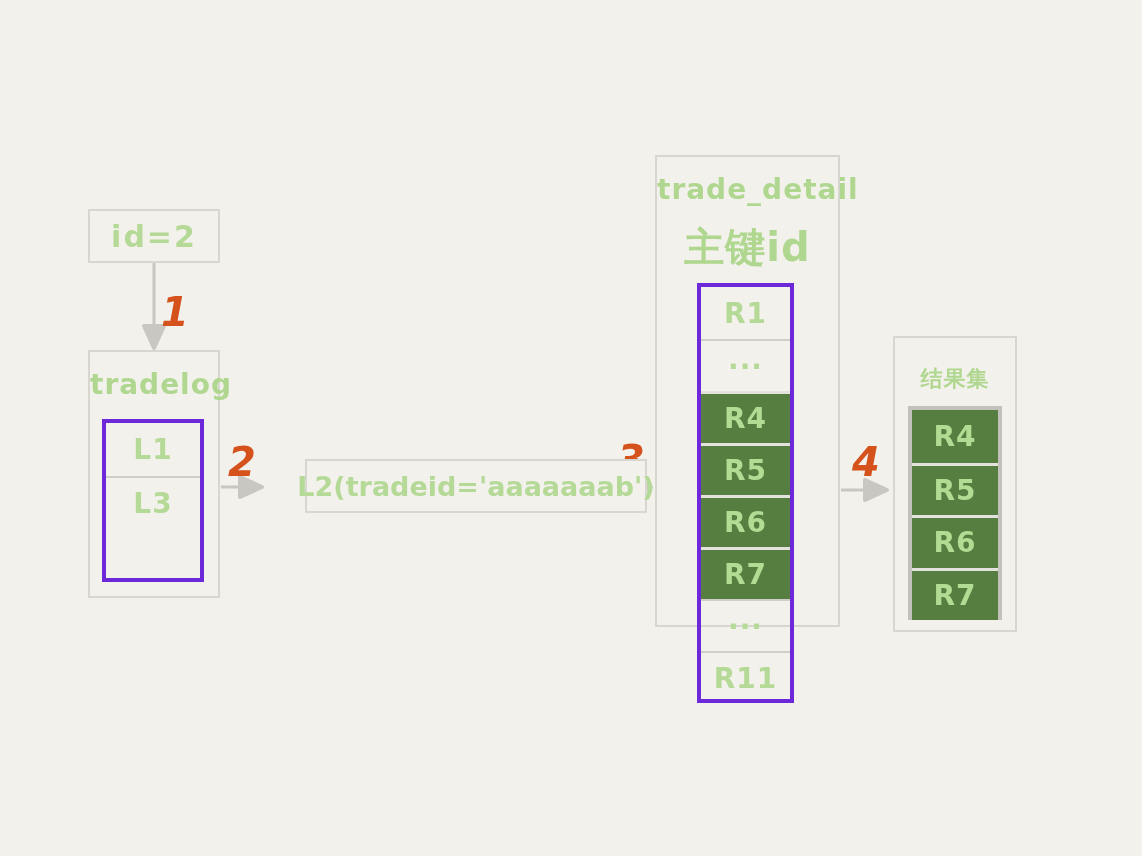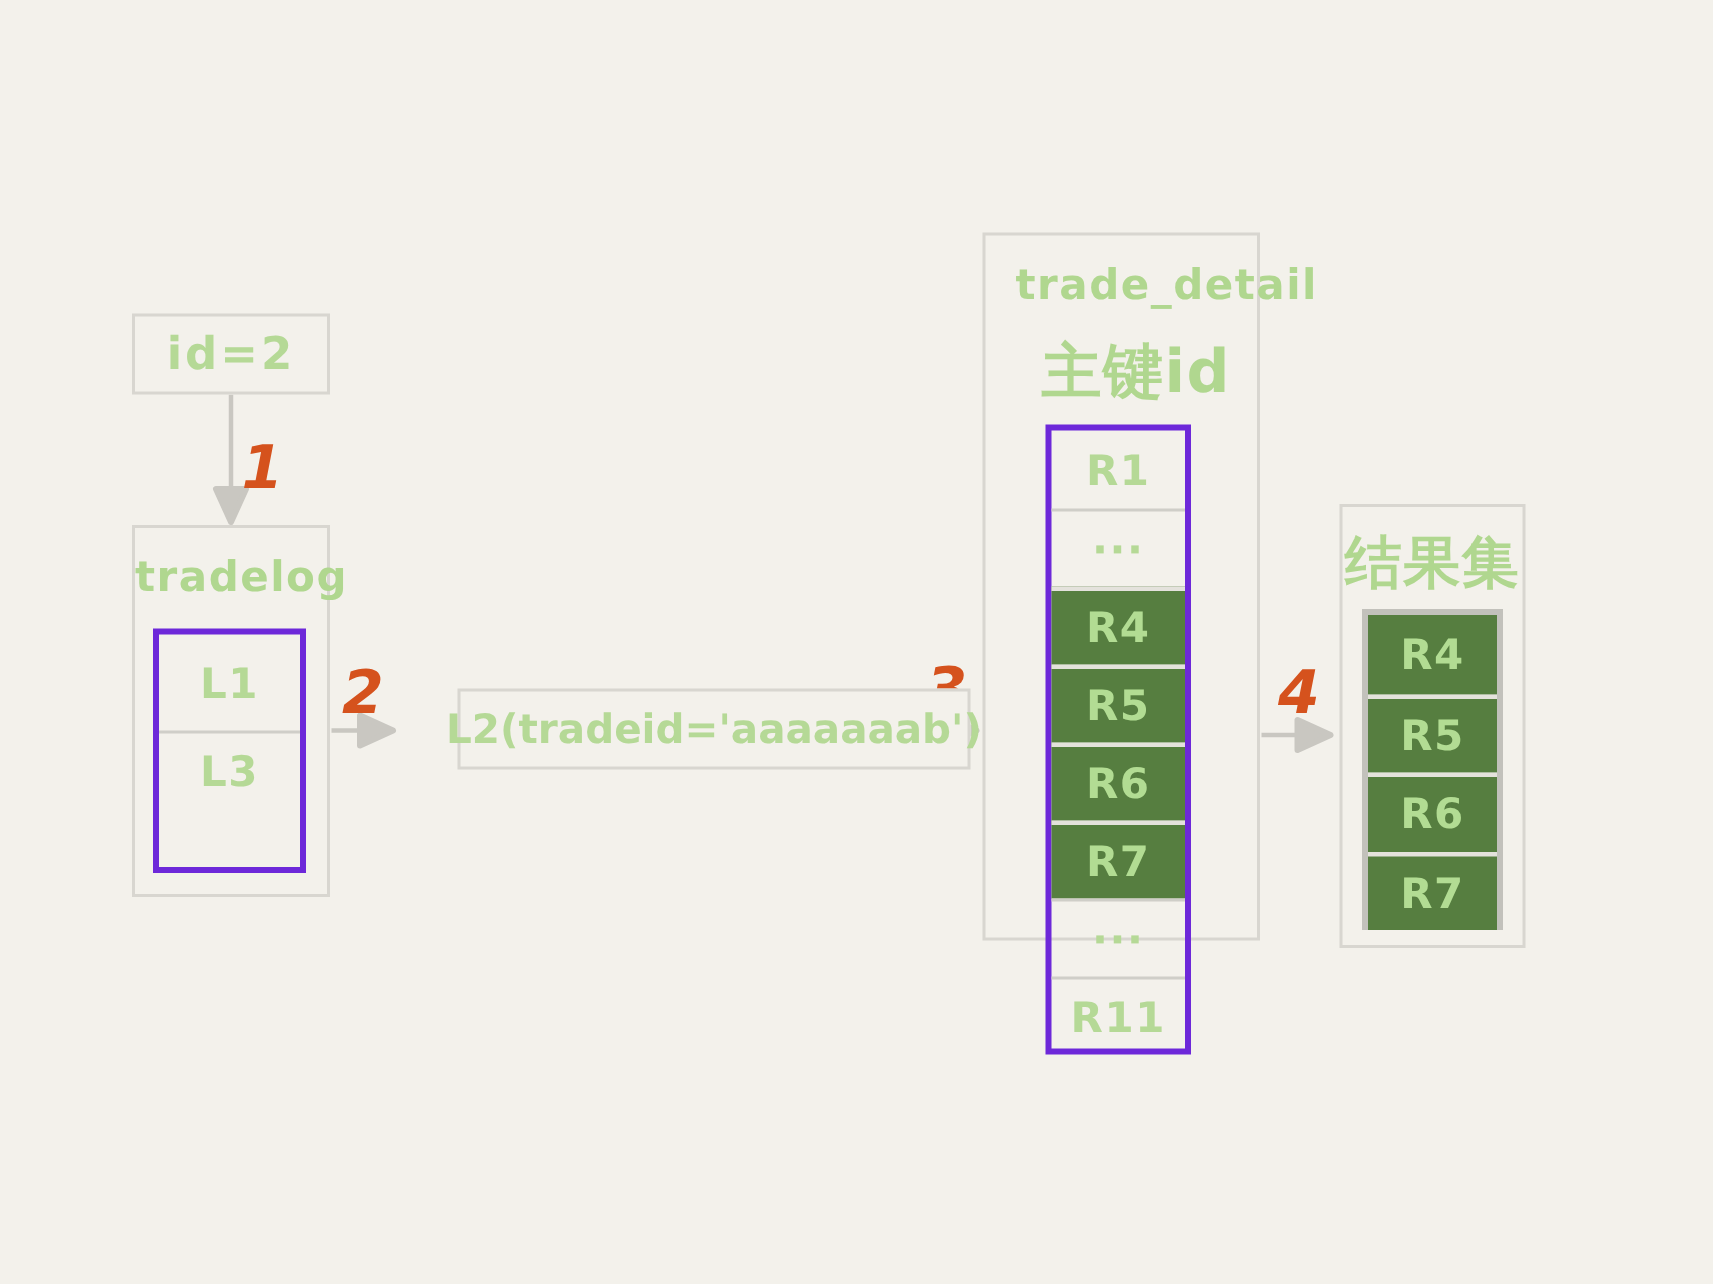--- a/index.html
+++ b/index.html
@@ -109,46 +109,46 @@
   <div class="step-num" style="left:617px; top:440px;">3</div>
   <div class="step-num" style="left:852px; top:442px;">4</div>
 
   <div class="box" style="left:88px; top:209px; width:132px; height:54px;">
     <div class="green-text" style="display:flex; align-items:center; justify-content:center; height:100%; font-size:30px; letter-spacing:2px;">id=2</div>
   </div>
 
   <div class="box" style="left:88px; top:350px; width:132px; height:248px;">
     <div class="box-title" style="margin-top:16px; font-size:28px;">tradelog</div>
     <div class="inner-table" style="left:12px; top:67px; width:102px; height:163px;">
-      <div class="cell" style="height:64px;border-radius:23px;">L1</div>
+      <div class="cell" style="height:53px;border-radius:23px;">L1</div>
       <div class="cell" style="height:53px;">L3</div>
     </div>
   </div>
 
   <div class="box" style="left:265px; top:459px; width:342px; height:54px;margin-left:40px;">
     <div class="q-text green-text">L2(tradeid='aaaaaaab')</div>
   </div>
 
-  <div class="box" style="left:655px; top:155px; width:185px; height:472px;padding-left:20px;">
+  <div class="box" style="left:655px; top:155px; width:185px; height:472px;">
     <div class="box-title" style="margin-top:16px; font-size:28px;">trade_detail</div>
     <div class="box-title" style="margin-top:14px; font-size:40px;">主键id</div>
     <div class="inner-table" style="left:40px; top:126px; width:97px; height:420px;">
       <div class="cell" style="height:52px;">R1</div>
       <div class="cell" style="height:52px;">···</div>
       <div class="cell highlight" style="height:52px;">R4</div>
       <div class="cell highlight" style="height:52px;">R5</div>
       <div class="cell highlight" style="height:52px;">R6</div>
       <div class="cell highlight" style="height:52px;">R7</div>
       <div class="cell" style="height:52px;">···</div>
       <div class="cell" style="height:52px;">R11</div>
     </div>
   </div>
 
   <div class="box" style="left:893px; top:336px; width:124px; height:296px;">
-    <div class="box-title" style="margin-top:12px; font-size:38px;text-align:center;">结果集</div>
+    <div class="box-title" style="margin-top:26px; font-size:22px;text-align:center;">结果集</div>
     <div class="inner-table" style="left:13px; top:68px; width:94px; height:214px; border-color:#c2c1bb;">
       <div class="cell highlight" style="height:52.5px;">R4</div>
       <div class="cell highlight" style="height:52.5px;">R5</div>
       <div class="cell highlight" style="height:52.5px;">R6</div>
       <div class="cell highlight" style="height:52.5px;">R7</div>
     </div>
   </div>
 
 </div>
 

